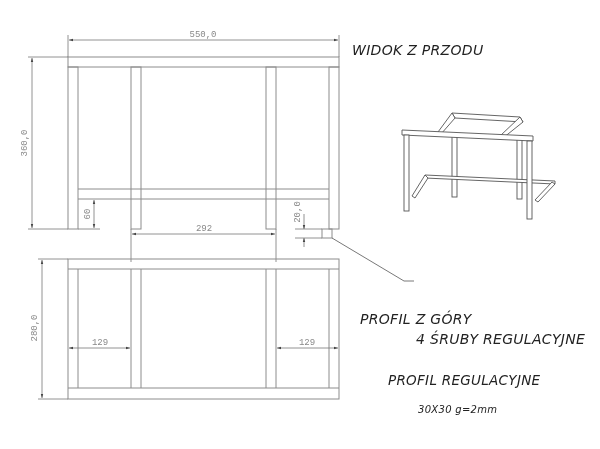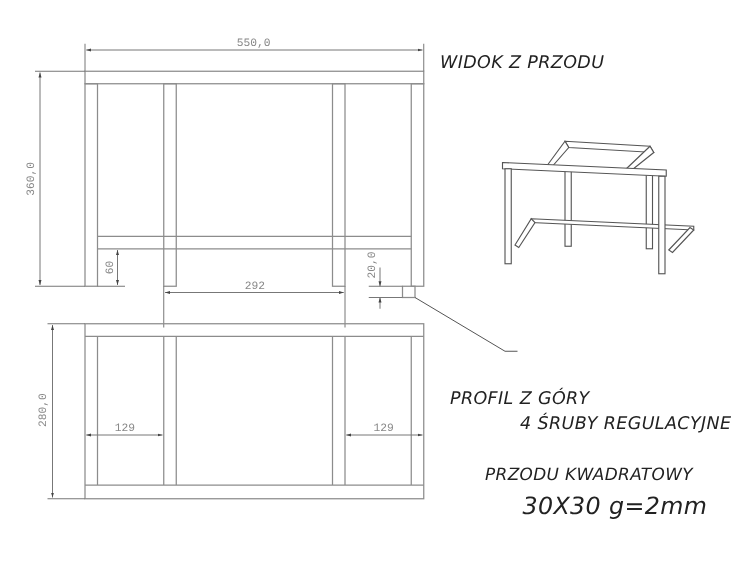--- a/index.html
+++ b/index.html
@@ -109,14 +109,14 @@
     <path d="M402,130 L533,136 L533,141 L402,135 Z"></path>
 
     <rect x="404" y="135" width="5" height="76"></rect>
     <rect x="527" y="141" width="5" height="78"></rect>
   </g>
 </svg>
 
 <div class="label" style="left:352px; top:42px; font-size:14px;">WIDOK Z PRZODU</div>
 <div class="label" style="left:416px; top:289px; font-size:14px;margin-top:42px;">4 ŚRUBY REGULACYJNE</div>
 <div class="label" style="left:360px; top:311px; font-size:14px;">PROFIL Z GÓRY</div>
-<div class="label" style="left:388px; top:372px; font-size:13.5px;">PRZODU KWADRATOWY</div>
-<div class="label" style="left:418px; top:394px; font-size:19px;">30X30 g=2mm</div>
+<div class="label" style="left:388px; top:372px; font-size:13.5px;">PROFIL REGULACYJNE</div>
+<div class="label" style="left:418px; top:404px; font-size:10px;">30X30 g=2mm</div>
 
 </body></html>

